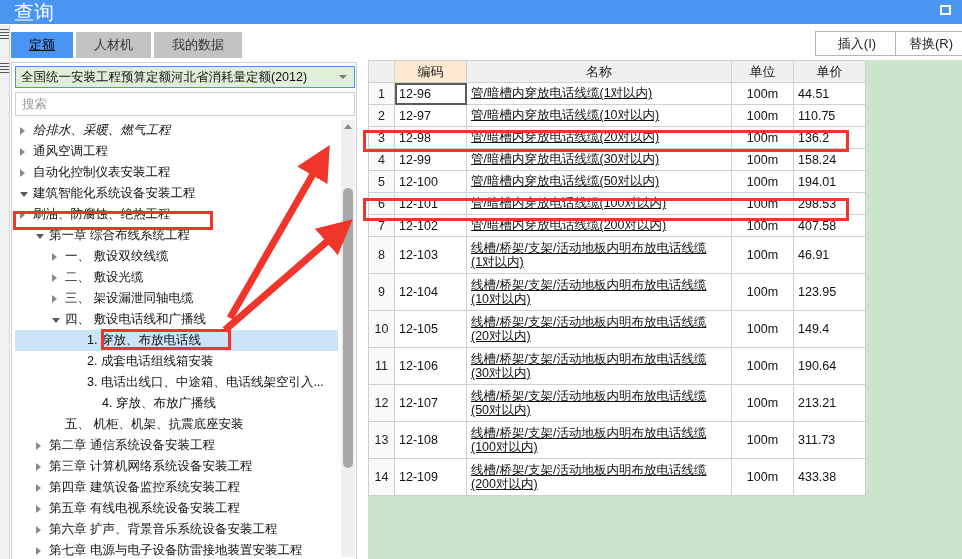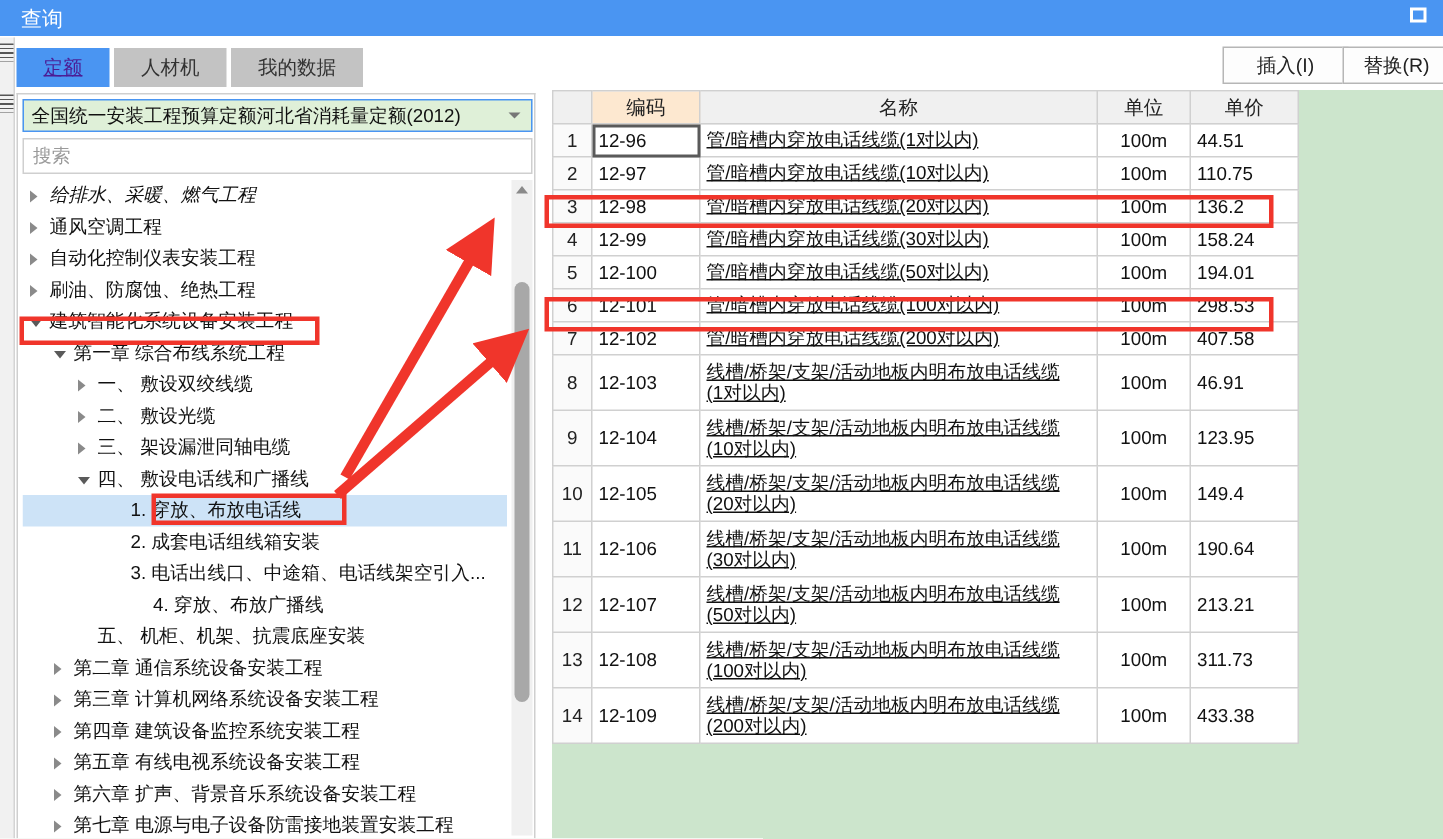--- a/index.html
+++ b/index.html
@@ -34,42 +34,42 @@
   }
 
   
   .titlebar {
     position: absolute; left: 0; top: 0; width: 962px; height: 24px;
     background: #4a95f2;
     color: #ffffff;
   }
   .titlebar .title {
     position: absolute; left: 14px; top: 3px;
-    font-size: 14px; line-height: 18px; color: #ffffff;
+    font-size: 20px; line-height: 18px; color: #ffffff;
   }
   .titlebar .winbtn {
     position: absolute; right: 8px; top: 4px;
     width: 15px; height: 14px;
   }
   .titlebar .winbtn .sq {
     display: block; width: 11px; height: 10px;
     border: 2px solid #ffffff; margin: 1px 0 0 1px;
   }
 
   
   .tabs {
     position: absolute; left: 11px; top: 32px; height: 26px;
   }
   .tab {
     display: inline-block; height: 26px; line-height: 26px;
     padding: 0 18px; margin-right: 3px;
     font-size: 13px; color: #333; background: #c3c3c3;
     vertical-align: top; cursor: default;
   }
-  .tab.active { background: #4a95f2; color: #4c1d95; text-decoration: underline; }
+  .tab.active { background: #4a95f2; color: #000000; text-decoration: underline; }
 
   
   .topbtn {
     position: absolute; top: 31px; height: 25px; width: 84px;
     background: #fdfdfd; border: 1px solid #b6b6b6;
     font-size: 13px; color: #222; line-height: 23px; text-align: center;
     cursor: default;
   }
   .topbtn.insert  { left: 815px; }
   .topbtn.replace { left: 895px; width: 72px; }
@@ -226,26 +226,26 @@
         </div>
         <div class="tnode">
           <span class="arrow closed" style="left: 5px;"></span>
           <span class="lbl" style="left: 18px;">通风空调工程</span>
         </div>
         <div class="tnode">
           <span class="arrow closed" style="left: 5px;"></span>
           <span class="lbl" style="left: 18px;">自动化控制仪表安装工程</span>
         </div>
         <div class="tnode">
+          <span class="arrow open" style="left: 5px;"></span>
+          <span class="lbl" style="left: 18px;">建筑智能化系统设备安装工程</span>
+        </div>
+        <div class="tnode">
           <span class="arrow closed" style="left: 5px;"></span>
           <span class="lbl" style="left: 18px;">刷油、防腐蚀、绝热工程</span>
-        </div>
-        <div class="tnode">
-          <span class="arrow open" style="left: 5px;"></span>
-          <span class="lbl" style="left: 18px;">建筑智能化系统设备安装工程</span>
         </div>
         <div class="tnode">
           <span class="arrow open" style="left: 21px;"></span>
           <span class="lbl" style="left: 34px;">第一章 综合布线系统工程</span>
         </div>
         <div class="tnode">
           <span class="arrow closed" style="left: 37px;"></span>
           <span class="lbl" style="left: 50px;">一、 敷设双绞线缆</span>
         </div>
         <div class="tnode">

